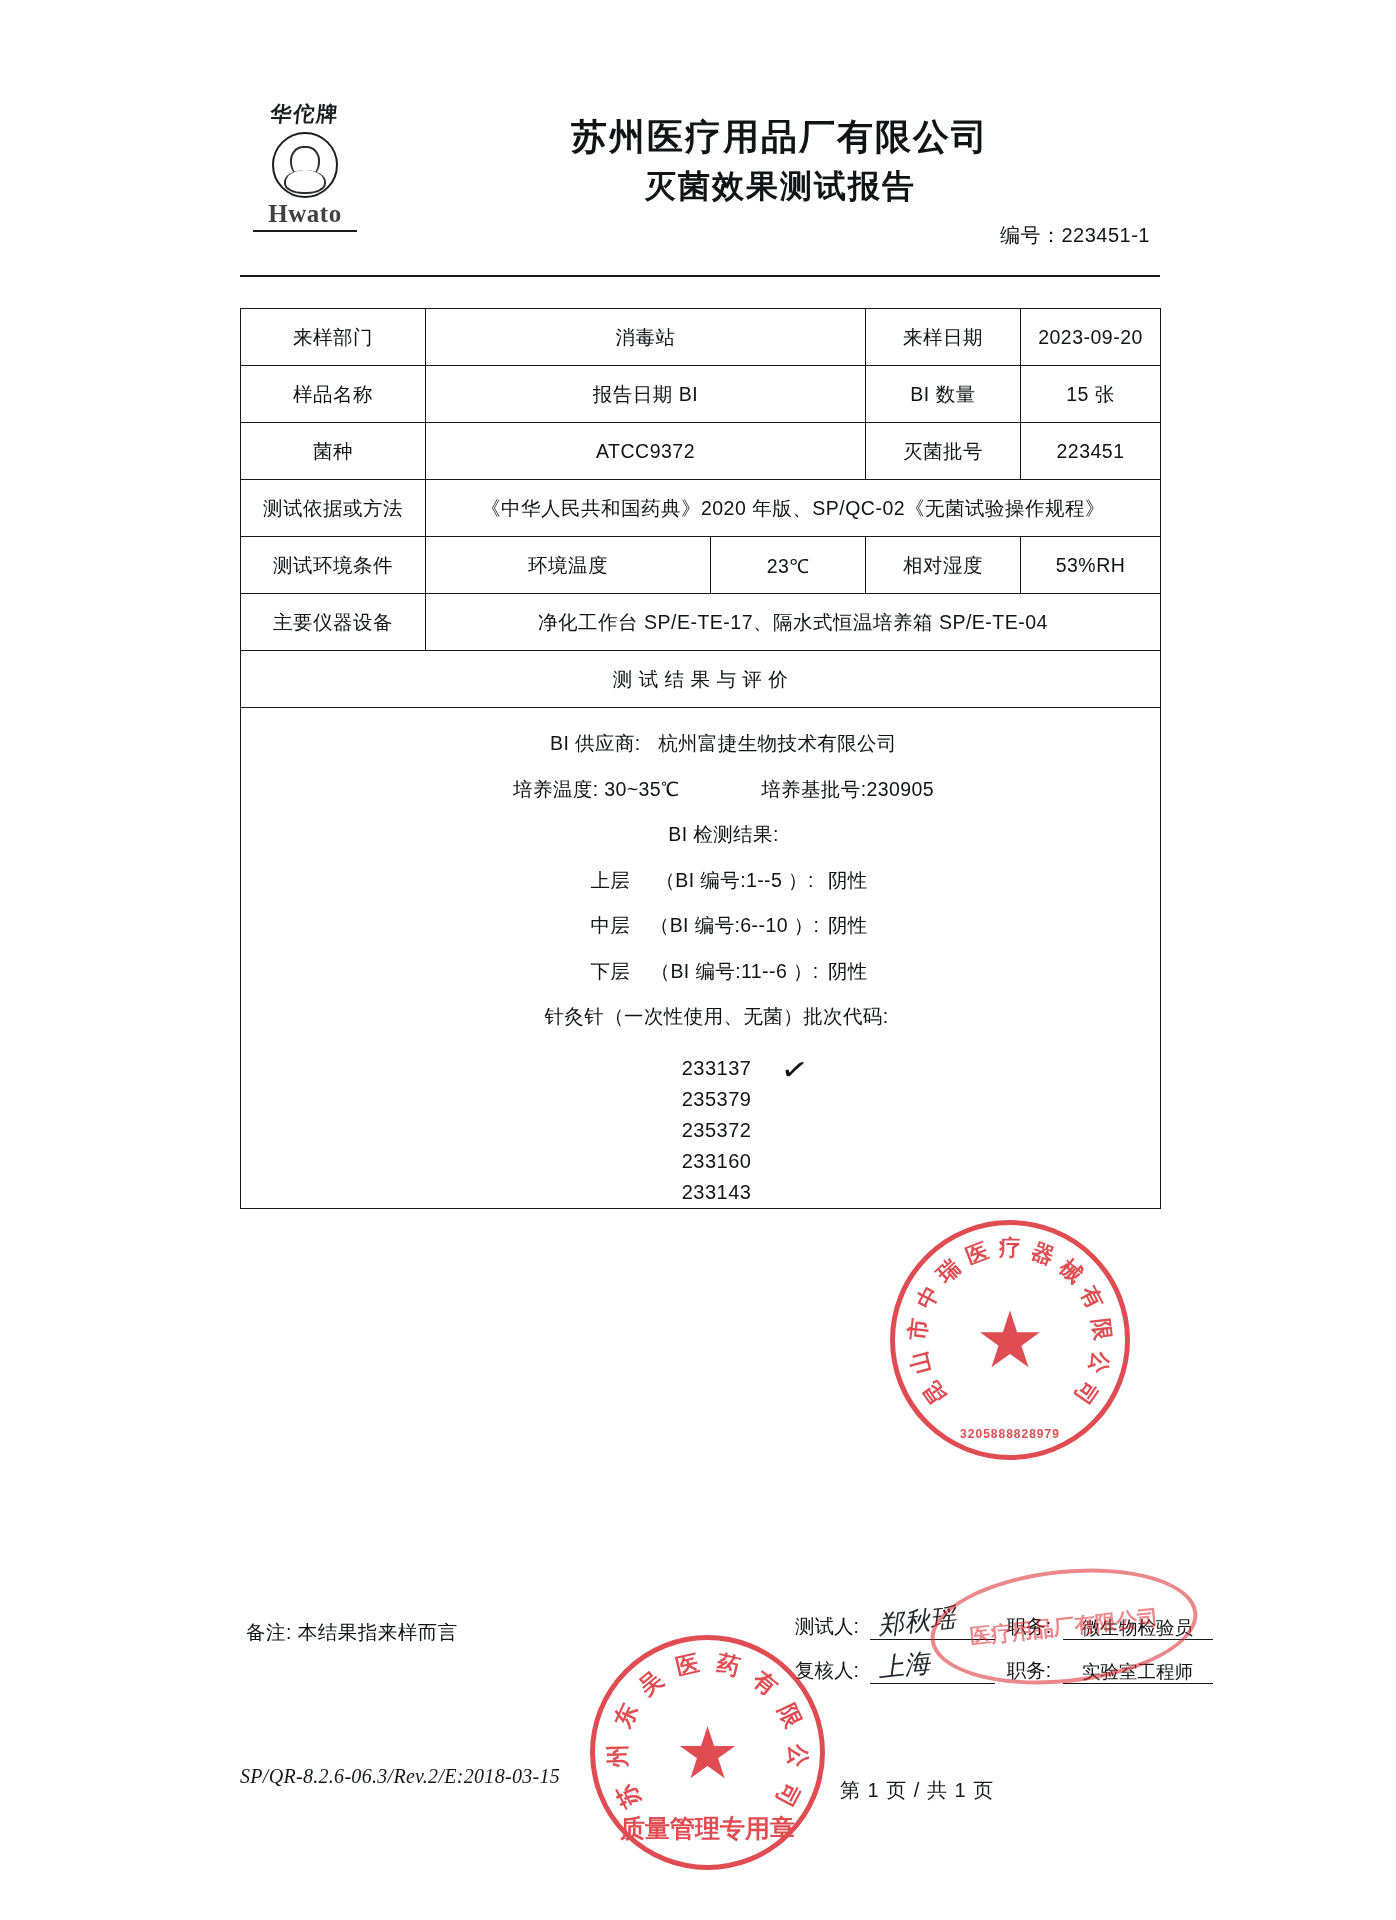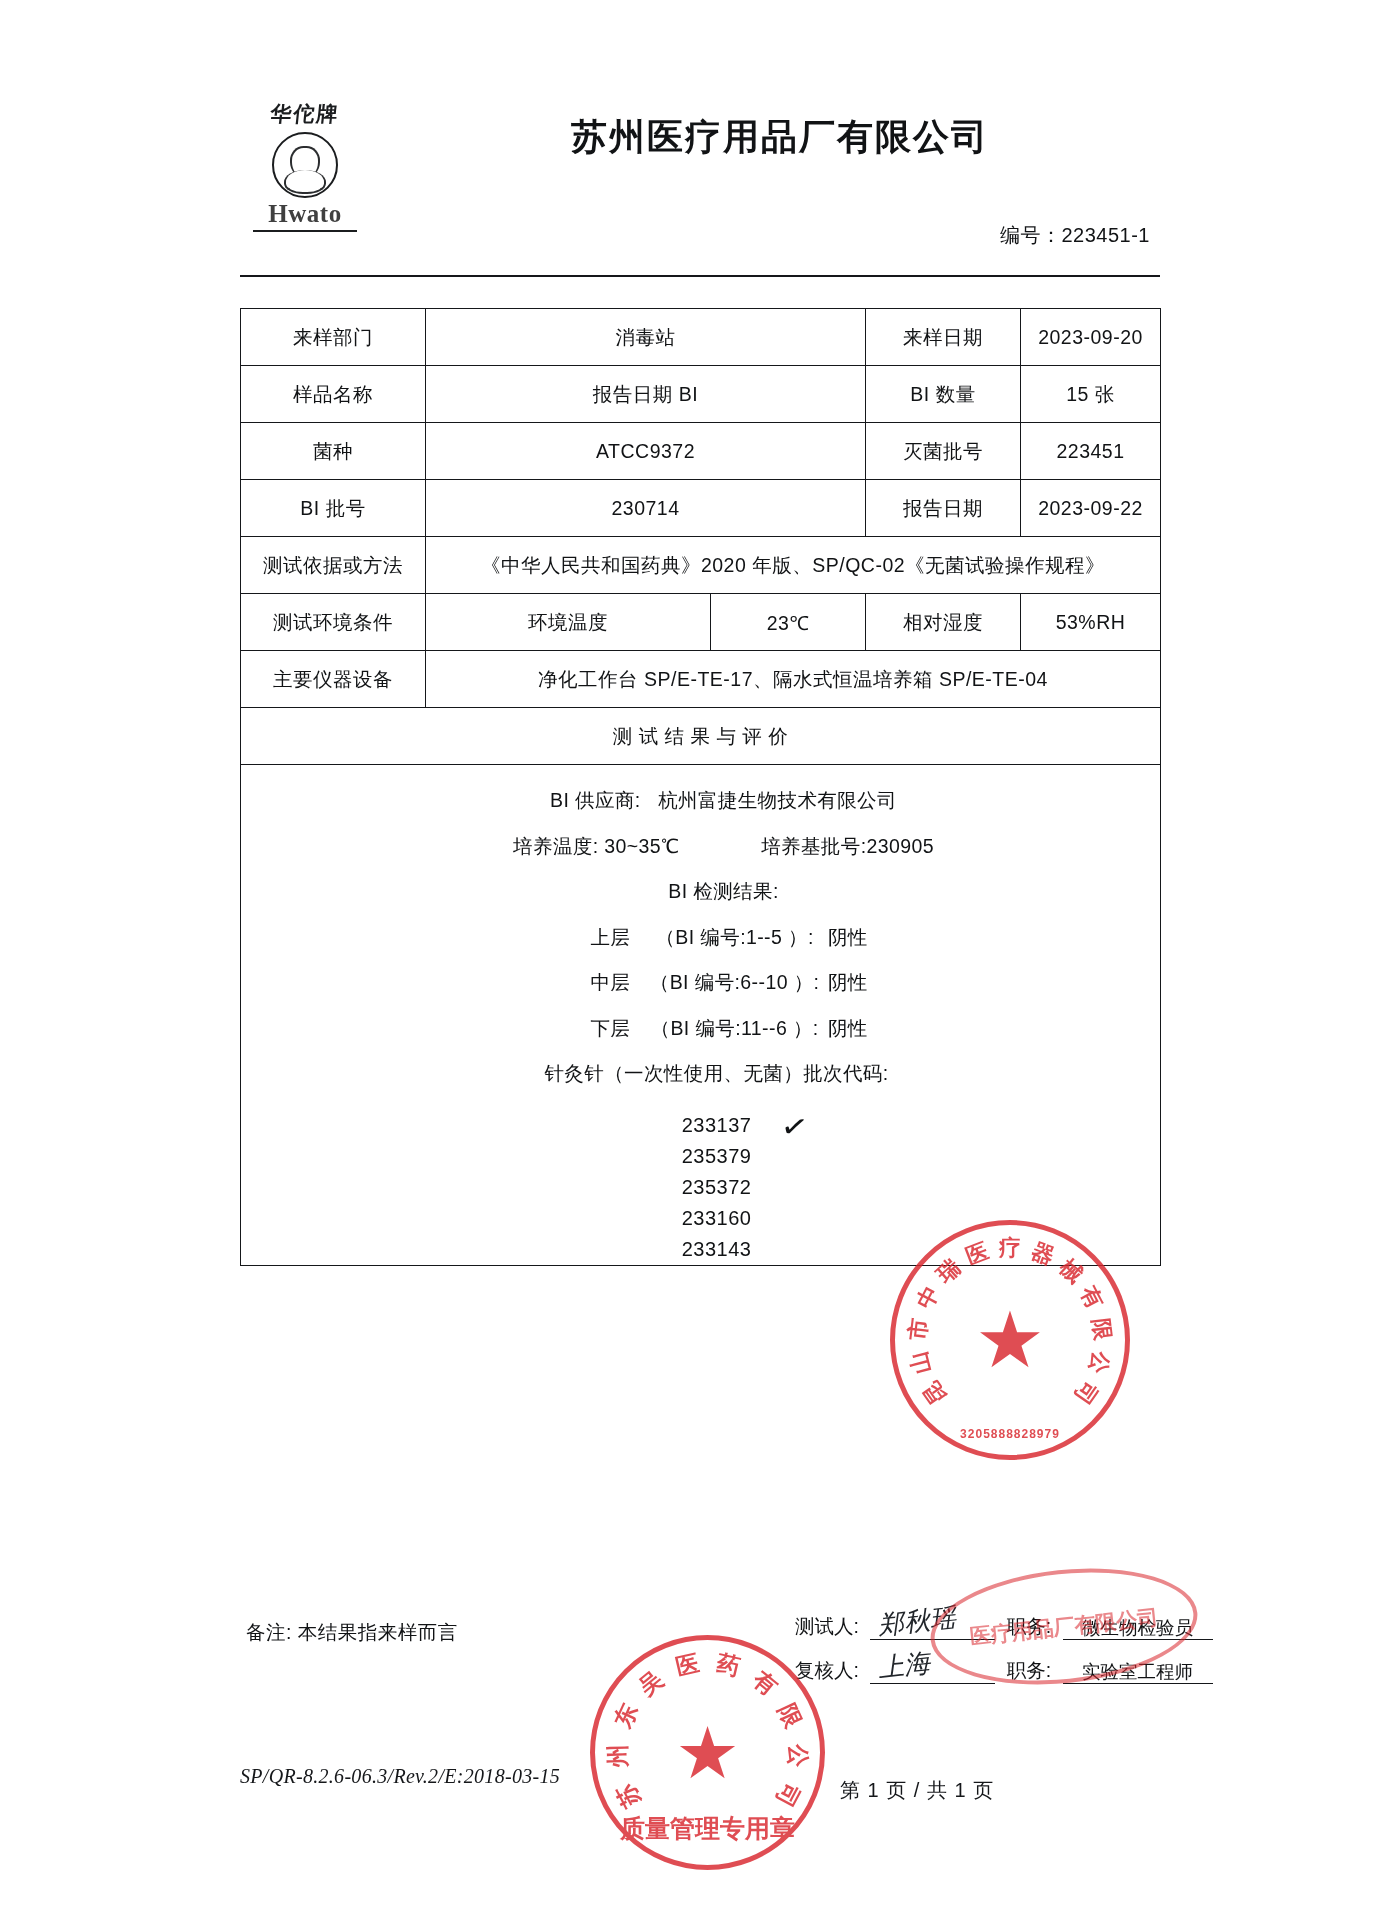--- a/index.html
+++ b/index.html
@@ -406,20 +406,21 @@
       <div class="logo-top">华佗牌</div>
       <div class="logo-circle">
         <div class="logo-face"></div>
         <div class="logo-beard"></div>
       </div>
       <div class="logo-bottom">Hwato</div>
       <div class="logo-underline"></div>
     </div>
     <div class="titles">
       <div class="title-main">苏州医疗用品厂有限公司</div>
+      <div class="title-sub">灭菌效果测试报告</div>
     </div>
     <div class="doc-no">编号：223451-1</div>
   </div>
   <div class="header-rule"></div>
 
   <div class="table-wrap">
     <table class="report">
       <colgroup>
         <col style="width:185px">
         <col style="width:110px">
@@ -439,26 +440,20 @@
           <td class="label">样品名称</td>
           <td colspan="3">报告日期 BI</td>
           <td class="label">BI 数量</td>
           <td>15 张</td>
         </tr>
         <tr>
           <td class="label">菌种</td>
           <td colspan="3">ATCC9372</td>
           <td class="label">灭菌批号</td>
           <td>223451</td>
-        </tr>
-        <tr>
-          <td class="label">BI 批号</td>
-          <td colspan="3">230714</td>
-          <td class="label">报告日期</td>
-          <td>2023-09-22</td>
         </tr>
         <tr>
           <td class="label">测试依据或方法</td>
           <td class="left" colspan="5">《中华人民共和国药典》2020 年版、SP/QC-02《无菌试验操作规程》</td>
         </tr>
         <tr>
           <td class="label">测试环境条件</td>
           <td colspan="2">环境温度</td>
           <td>23℃</td>
           <td>相对湿度</td>

